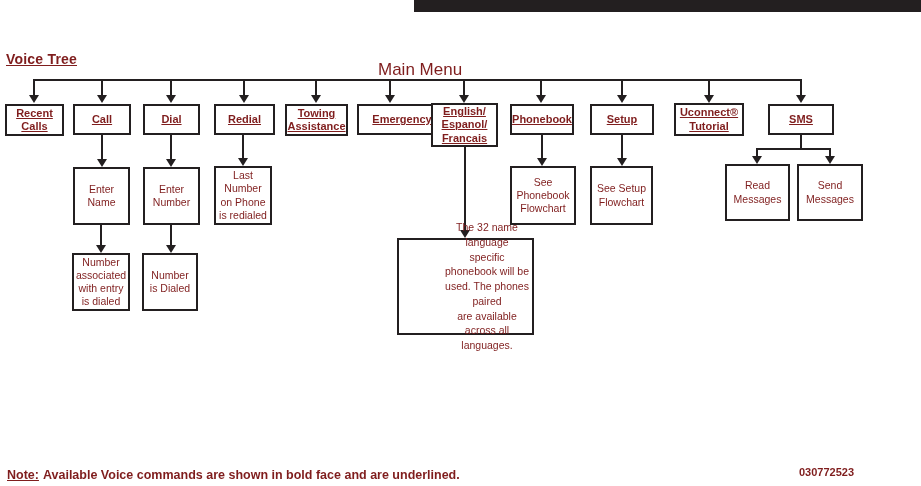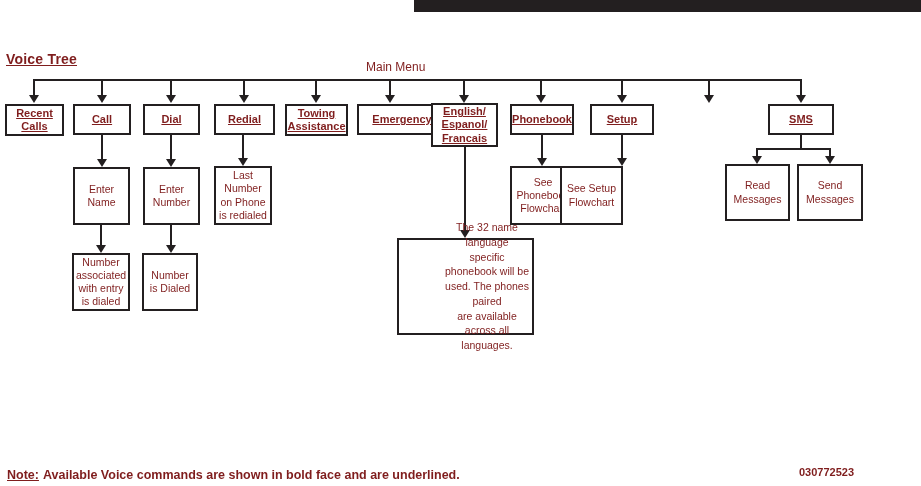--- a/index.html
+++ b/index.html
@@ -5,21 +5,21 @@
   html, body { margin:0; padding:0; background:#ffffff; }
   .page {
     position:relative; width:921px; height:486px; background:#ffffff;
     font-family:"Liberation Sans", sans-serif; color:#7f1d1d; overflow:hidden;
   }
   .topbar { position:absolute; left:414px; top:0; width:507px; height:12px; background:#231f20; }
   .title {
     position:absolute; left:6px; top:51px; font-size:14px; font-weight:bold;
     text-decoration:underline; letter-spacing:0.2px;
   }
-  .rootlabel { position:absolute; left:366px; top:60px; font-size:12px; }
+  .rootlabel { position:absolute; left:378px; top:60px; font-size:17px; }
   .box {
     position:absolute; box-sizing:border-box; border:2px solid #231f20; background:#ffffff;
     display:flex; align-items:center; justify-content:center; text-align:center;
     white-space:pre-line; font-size:10.5px; line-height:1.25; padding:1px;
   }
   .cmd { font-weight:bold; text-decoration:underline; font-size:11px; line-height:1.2; }
   .bigbox { font-size:10.5px; line-height:1.4;padding-left:44px; }
   .vl { position:absolute; width:2px; background:#231f20; }
   .hl { position:absolute; height:2px; background:#231f20; }
   .ah {
@@ -73,20 +73,22 @@
   <div class="box cmd" style="left:143px;top:104px;width:57px;height:31px">Dial</div>
   <div class="box cmd" style="left:214px;top:104px;width:61px;height:31px">Redial</div>
   <div class="box cmd" style="left:285px;top:104px;width:63px;height:32px">Towing
 Assistance</div>
   <div class="box cmd" style="left:357px;top:104px;width:90px;height:31px">Emergency</div>
   <div class="box cmd" style="left:431px;top:103px;width:67px;height:44px">English/
 Espanol/
 Francais</div>
   <div class="box cmd" style="left:510px;top:104px;width:64px;height:31px">Phonebook</div>
   <div class="box cmd" style="left:590px;top:104px;width:64px;height:31px">Setup</div>
+  <div class="box cmd" style="left:674px;top:103px;width:70px;height:33px">Uconnect®
+Tutorial</div>
   <div class="box cmd" style="left:768px;top:104px;width:66px;height:31px">SMS</div>
 
   <div class="vl" style="left:101px;top:135px;height:25px"></div>
   <div class="ah" style="left:97px;top:159px"></div>
   <div class="vl" style="left:170px;top:135px;height:25px"></div>
   <div class="ah" style="left:166px;top:159px"></div>
   <div class="vl" style="left:242px;top:135px;height:24px"></div>
   <div class="ah" style="left:238px;top:158px"></div>
   <div class="vl" style="left:541px;top:135px;height:24px"></div>
   <div class="ah" style="left:537px;top:158px"></div>
@@ -107,21 +109,21 @@
 Name</div>
   <div class="box" style="left:143px;top:167px;width:57px;height:58px">Enter
 Number</div>
   <div class="box" style="left:214px;top:166px;width:58px;height:59px">Last
 Number
 on Phone
 is redialed</div>
   <div class="box" style="left:510px;top:166px;width:66px;height:59px">See
 Phonebook
 Flowchart</div>
-  <div class="box" style="left:560px;top:166px;width:63px;height:59px">See Setup
+  <div class="box" style="left:590px;top:166px;width:63px;height:59px">See Setup
 Flowchart</div>
   <div class="box" style="left:725px;top:164px;width:65px;height:57px">Read
 Messages</div>
   <div class="box" style="left:797px;top:164px;width:66px;height:57px">Send
 Messages</div>
 
   <div class="vl" style="left:100px;top:225px;height:21px"></div>
   <div class="ah" style="left:96px;top:245px"></div>
   <div class="vl" style="left:170px;top:225px;height:21px"></div>
   <div class="ah" style="left:166px;top:245px"></div>

